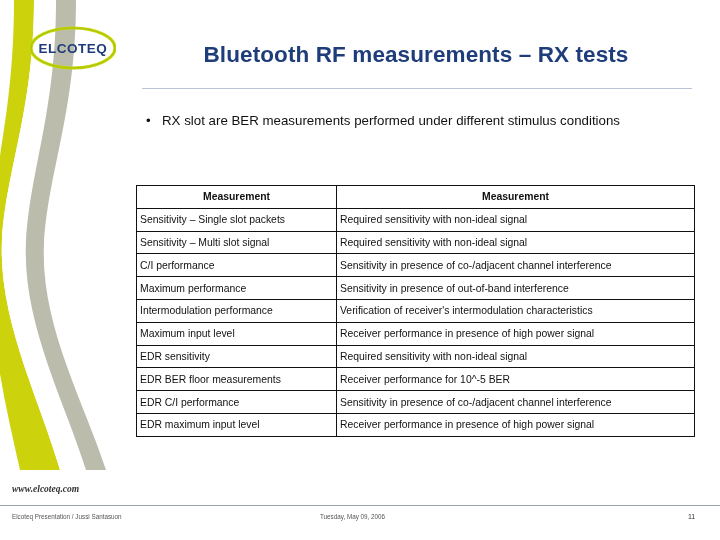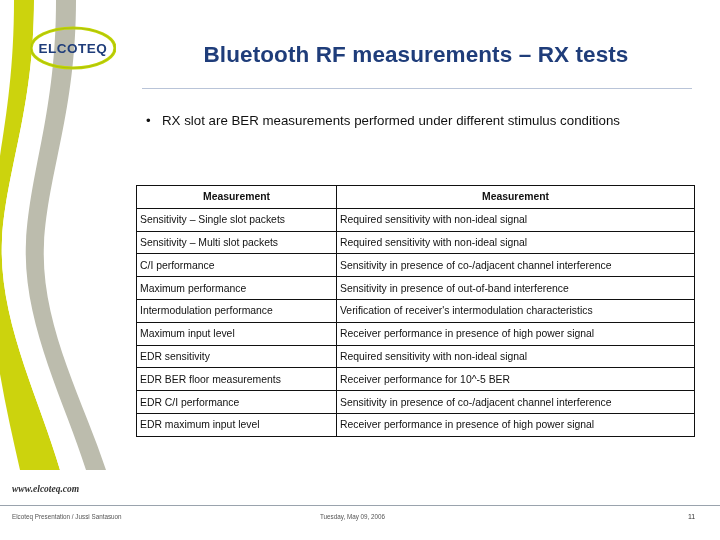--- a/index.html
+++ b/index.html
@@ -181,21 +181,21 @@
           <th>Measurement</th>
           <th>Measurement</th>
         </tr>
       </thead>
       <tbody>
         <tr>
           <td>Sensitivity – Single slot packets</td>
           <td>Required sensitivity with non-ideal signal</td>
         </tr>
         <tr>
-          <td>Sensitivity – Multi slot packets</td>
+          <td>Sensitivity – Multi slot signal</td>
           <td>Required sensitivity with non-ideal signal</td>
         </tr>
         <tr>
           <td>C/I performance</td>
           <td>Sensitivity in presence of co-/adjacent channel interference</td>
         </tr>
         <tr>
           <td>Maximum performance</td>
           <td>Sensitivity in presence of out-of-band interference</td>
         </tr>

